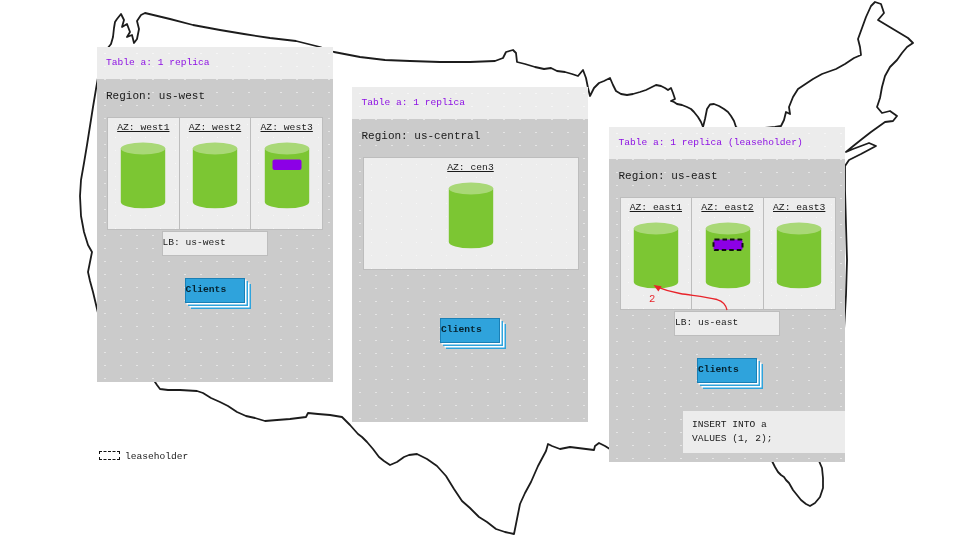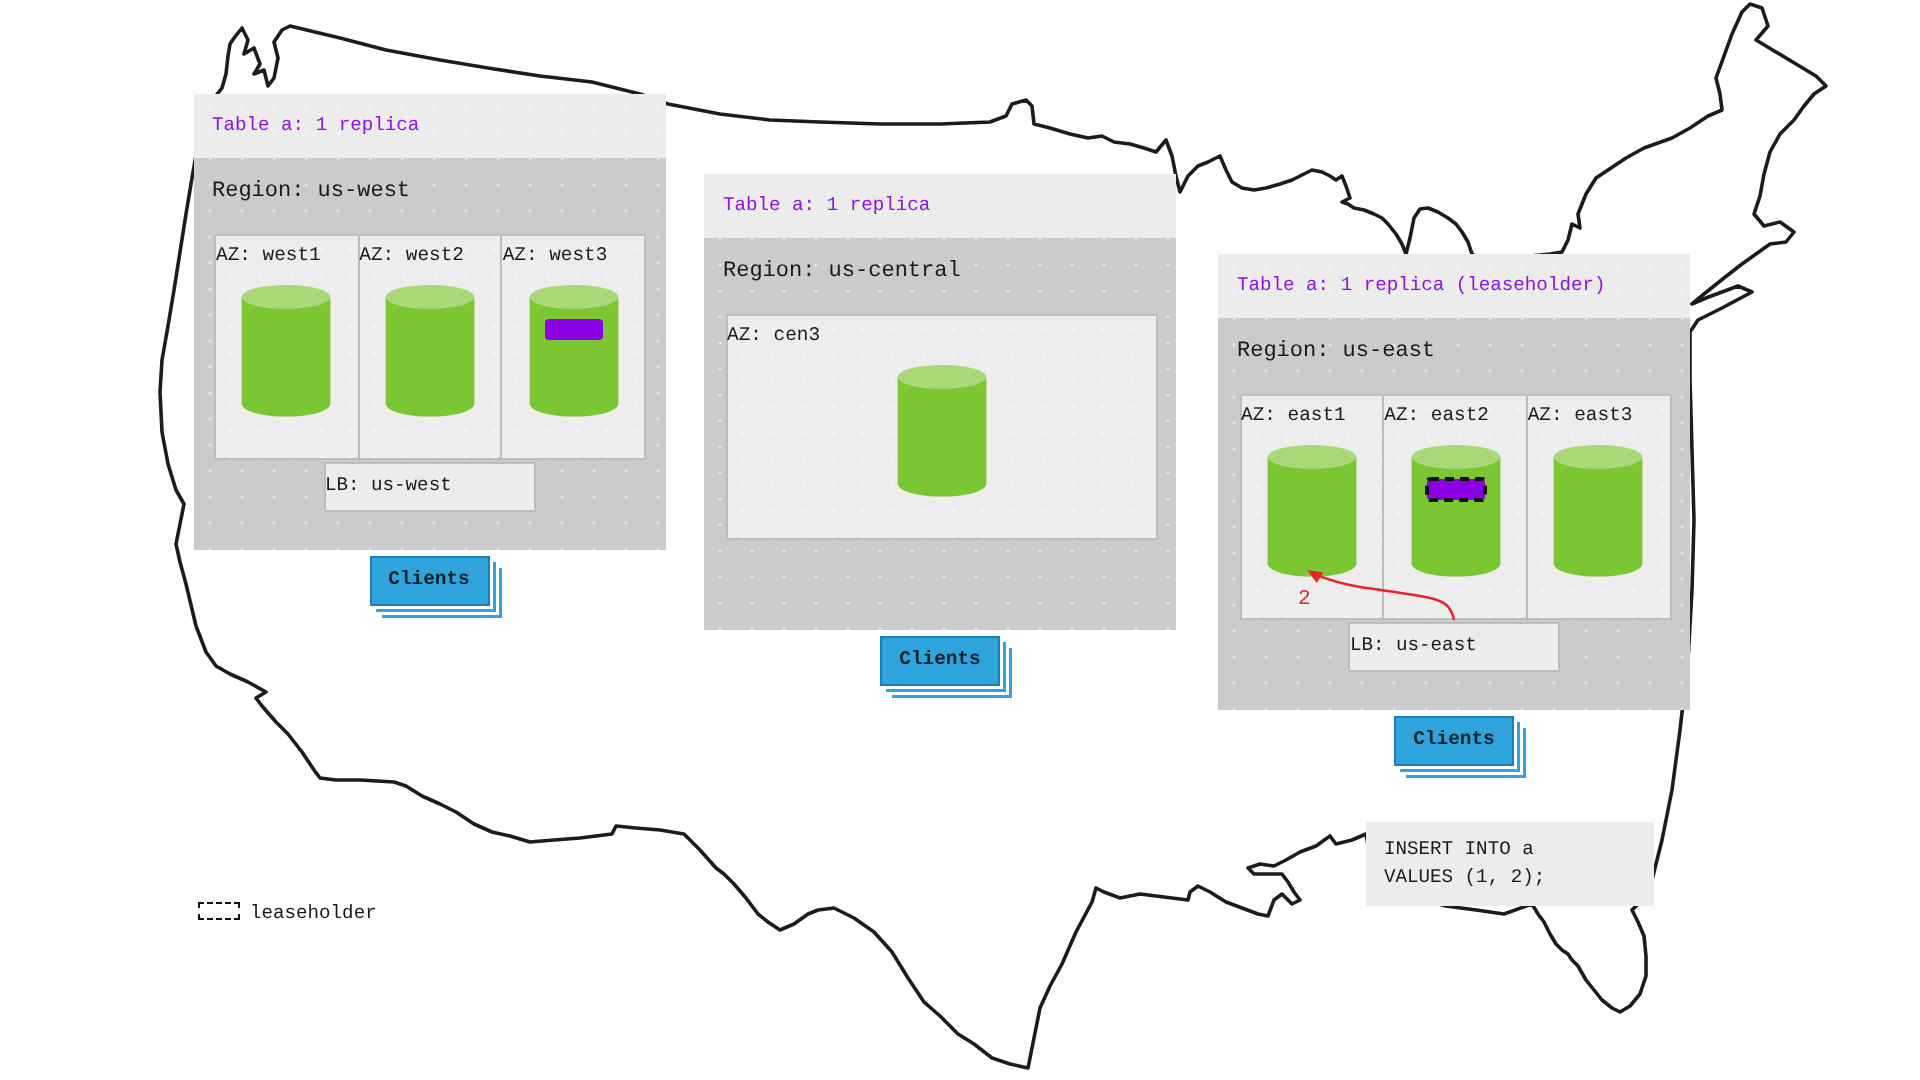--- a/index.html
+++ b/index.html
@@ -1,39 +1,39 @@
 <!DOCTYPE html>
 <html><head>
 <meta charset="utf-8">
 <style>
   html,body{margin:0;padding:0;}
   body{width:960px;height:540px;position:relative;background:#ffffff;overflow:hidden;
        font-family:"Liberation Mono", monospace;}
   #map{position:absolute;left:0;top:0;z-index:1;}
-  .panel{position:absolute;width:236px;height:228px;background:#cbcbcb;z-index:2;
+  .panel{position:absolute;width:236px;height:335px;background:#cbcbcb;z-index:2;
     background-image:radial-gradient(circle, rgba(255,255,255,.5) 0, rgba(255,255,255,.5) 0.6px, transparent 0.9px);
     background-size:16px 13px;}
   .phead{position:absolute;left:0;top:0;width:100%;height:32px;background:#ececec;
     background-image:radial-gradient(circle, rgba(255,255,255,.55) 0, rgba(255,255,255,.55) 0.6px, transparent 0.9px);
     background-size:16px 13px;
     color:#8d11e3;font-size:9.6px;line-height:32px;text-indent:9.5px;white-space:nowrap;}
   .rtitle{position:absolute;left:9.5px;top:43px;font-size:11px;color:#1a1a1a;white-space:nowrap;}
   .azrow{position:absolute;left:10.5px;top:70px;width:216px;height:113px;display:flex;}
   .az{flex:1 1 0;background:#ededed;border:1px solid #bdbdbd;margin-left:-1px;position:relative;
     background-image:radial-gradient(circle, rgba(255,255,255,.55) 0, rgba(255,255,255,.55) 0.6px, transparent 0.9px);
     background-size:15px 13px;}
   .az:first-child{margin-left:0;}
-  .azl{text-align:left;margin-top:3.5px;font-size:9.7px;color:#1a1a1a;white-space:nowrap;}
+  .azl{text-align:center;margin-top:3.5px;font-size:9.7px;color:#1a1a1a;white-space:nowrap;text-decoration:underline;}
   .cyl{display:block;margin:9px auto 0 auto;}
   .lb{position:absolute;left:65px;top:184px;width:104px;height:22.5px;background:#ececec;
     border:1px solid #bdbdbd;font-size:9.6px;color:#1a1a1a;text-align:left;line-height:22.5px;}
   .clients{position:absolute;left:88px;top:231px;width:58px;height:22.5px;background:#2fa3dc;
-    border:1px solid #1a7fb5;color:#06222e;font-weight:bold;font-size:9.7px;text-align:center;line-height:22px;
+    border:1px solid #1a7fb5;color:#06222e;font-weight:bold;font-size:9.7px;text-align:left;line-height:22px;
     box-shadow:1.5px 1.5px 0 0 #ffffff, 3px 3px 0 0 #2fa3dc, 4.5px 4.5px 0 0 #ffffff, 6px 6px 0 0 #2fa3dc;}
-  .insert{position:absolute;left:683px;top:411px;width:144px;height:42px;background:#ececec;z-index:2;
+  .insert{position:absolute;left:683px;top:411px;width:162px;height:42px;background:#ececec;z-index:2;
     font-size:9.6px;line-height:14.2px;color:#1a1a1a;padding:6.5px 0 0 9px;box-sizing:border-box;}
   .legend{position:absolute;left:99px;top:451px;z-index:2;font-size:9.6px;color:#1a1a1a;text-align:center;}
   .lgbox{display:inline-block;width:19px;height:7px;border:1.5px dashed #111;background:#fff;
     vertical-align:-1px;margin-right:5px;}
   #arrow{position:absolute;left:0;top:0;z-index:5;}
 </style>
 </head>
 <body>
 
 <svg id="map" width="960" height="540" viewBox="0 0 960 540">

